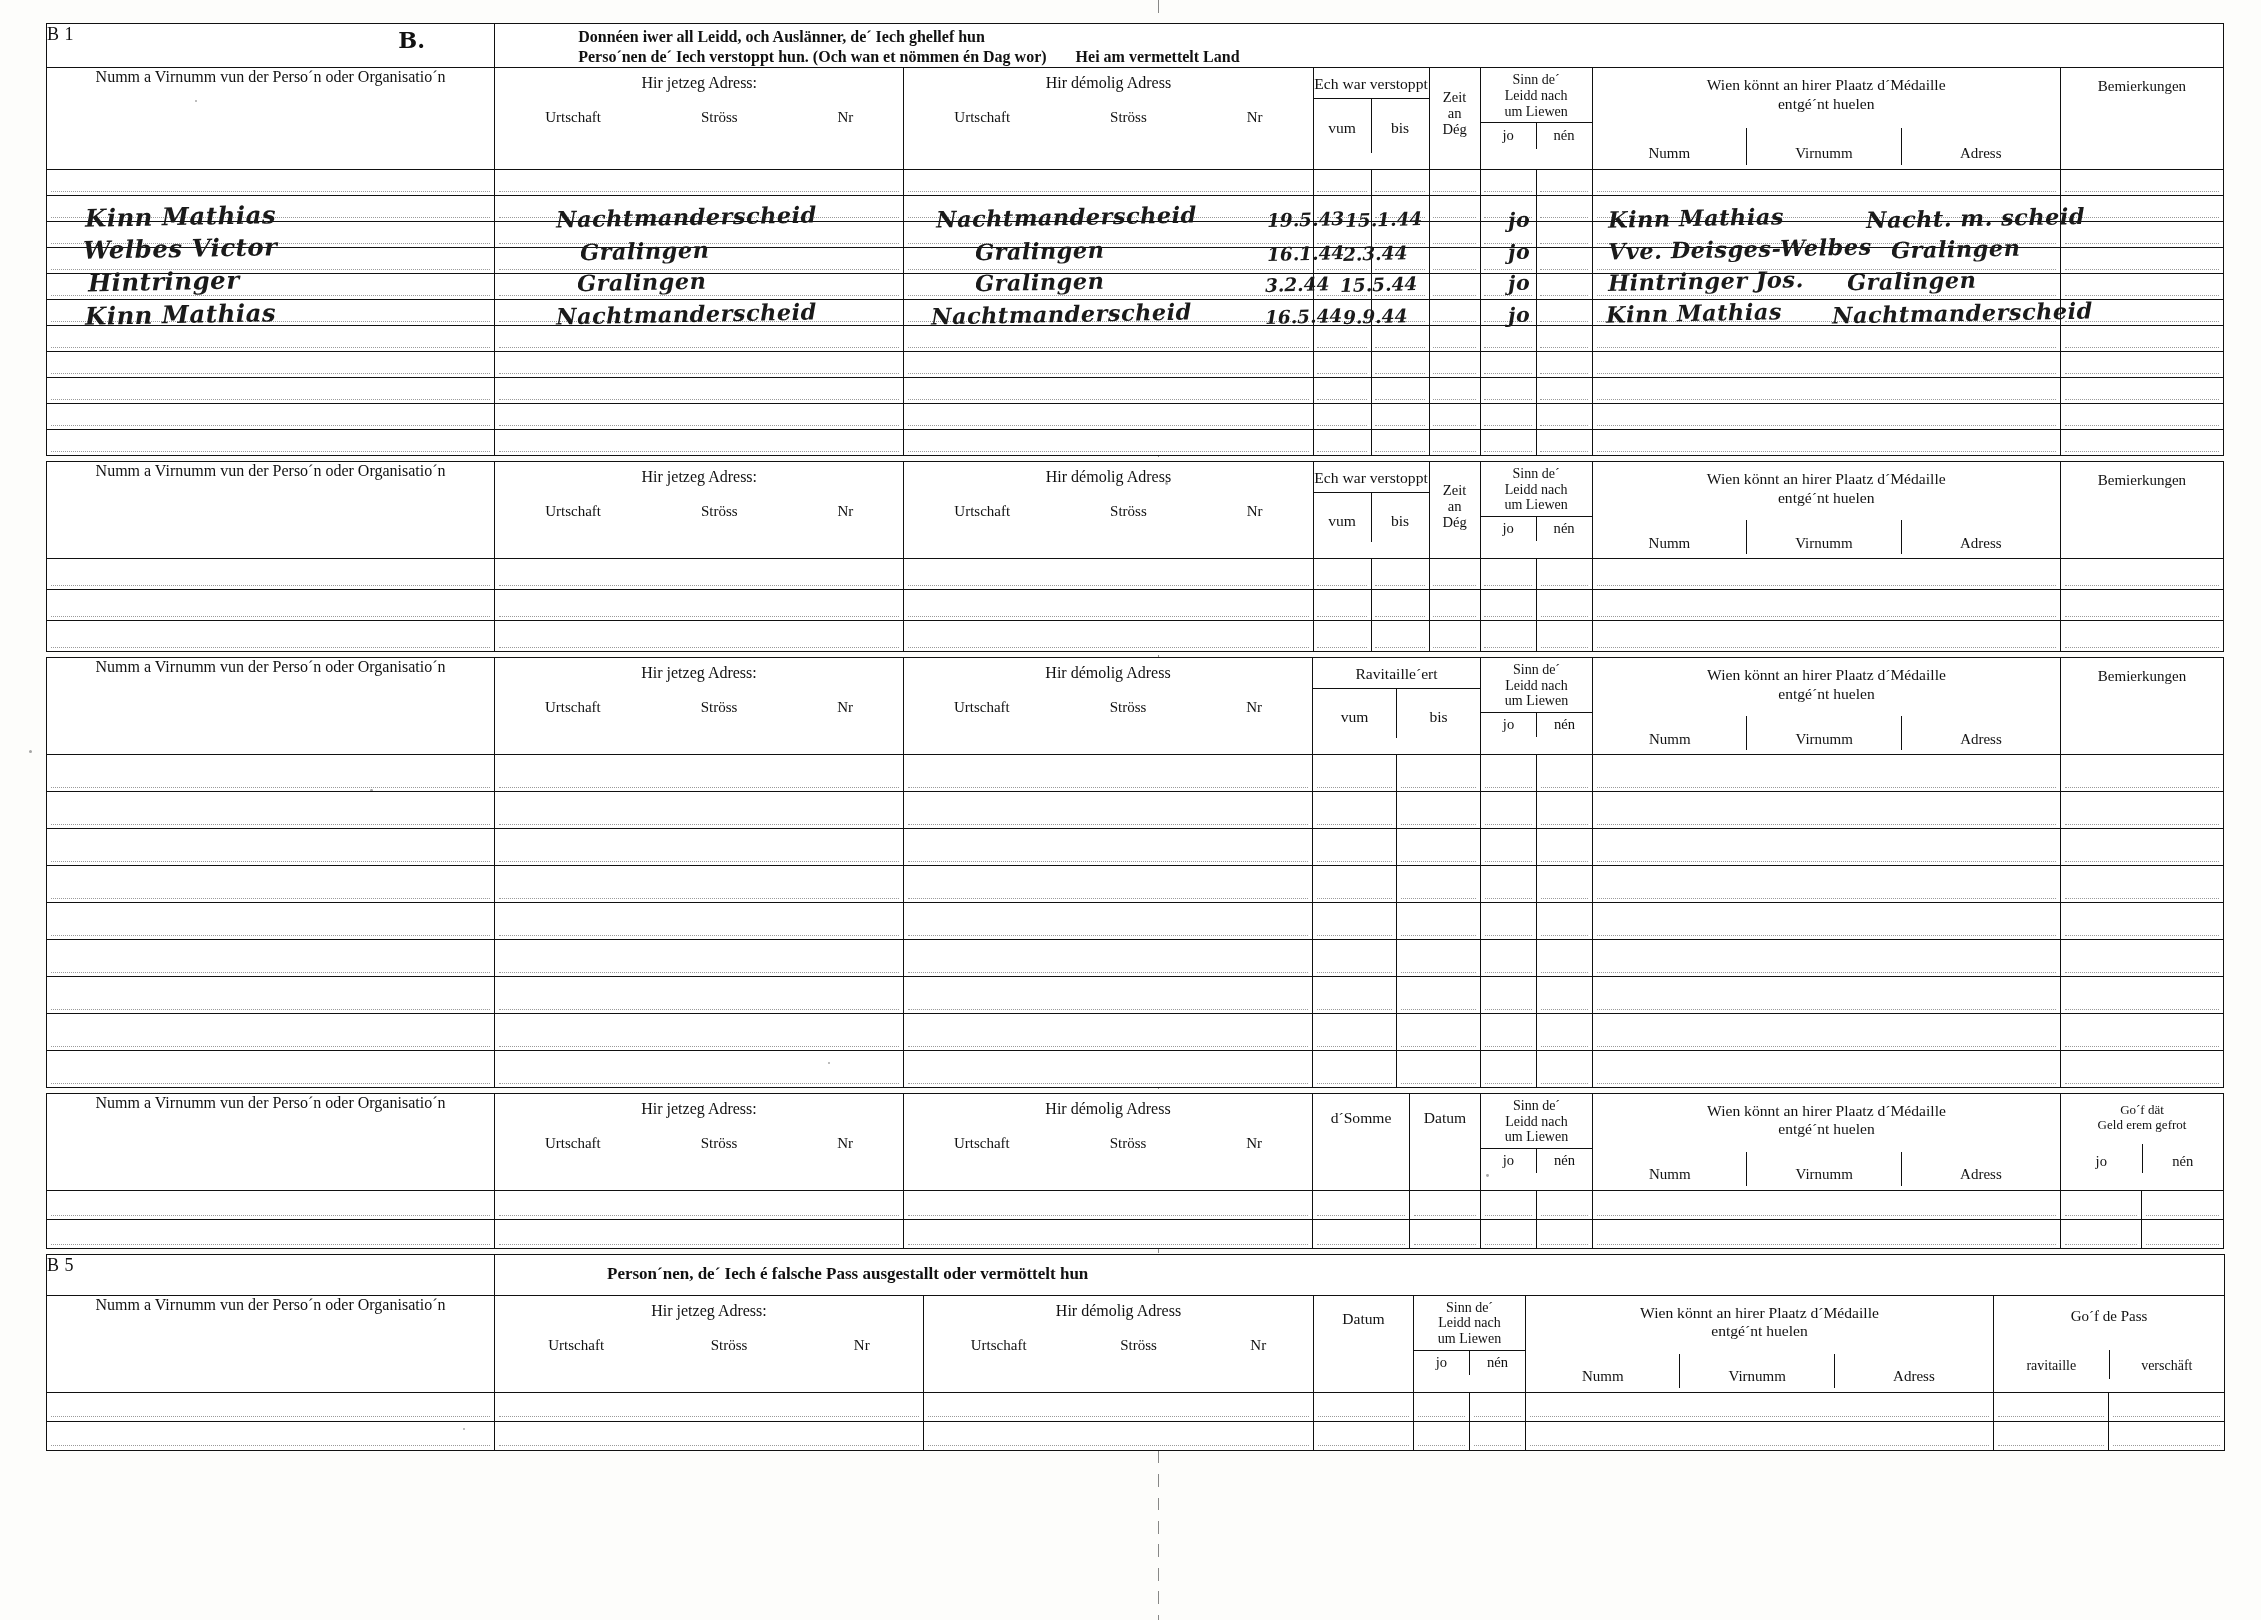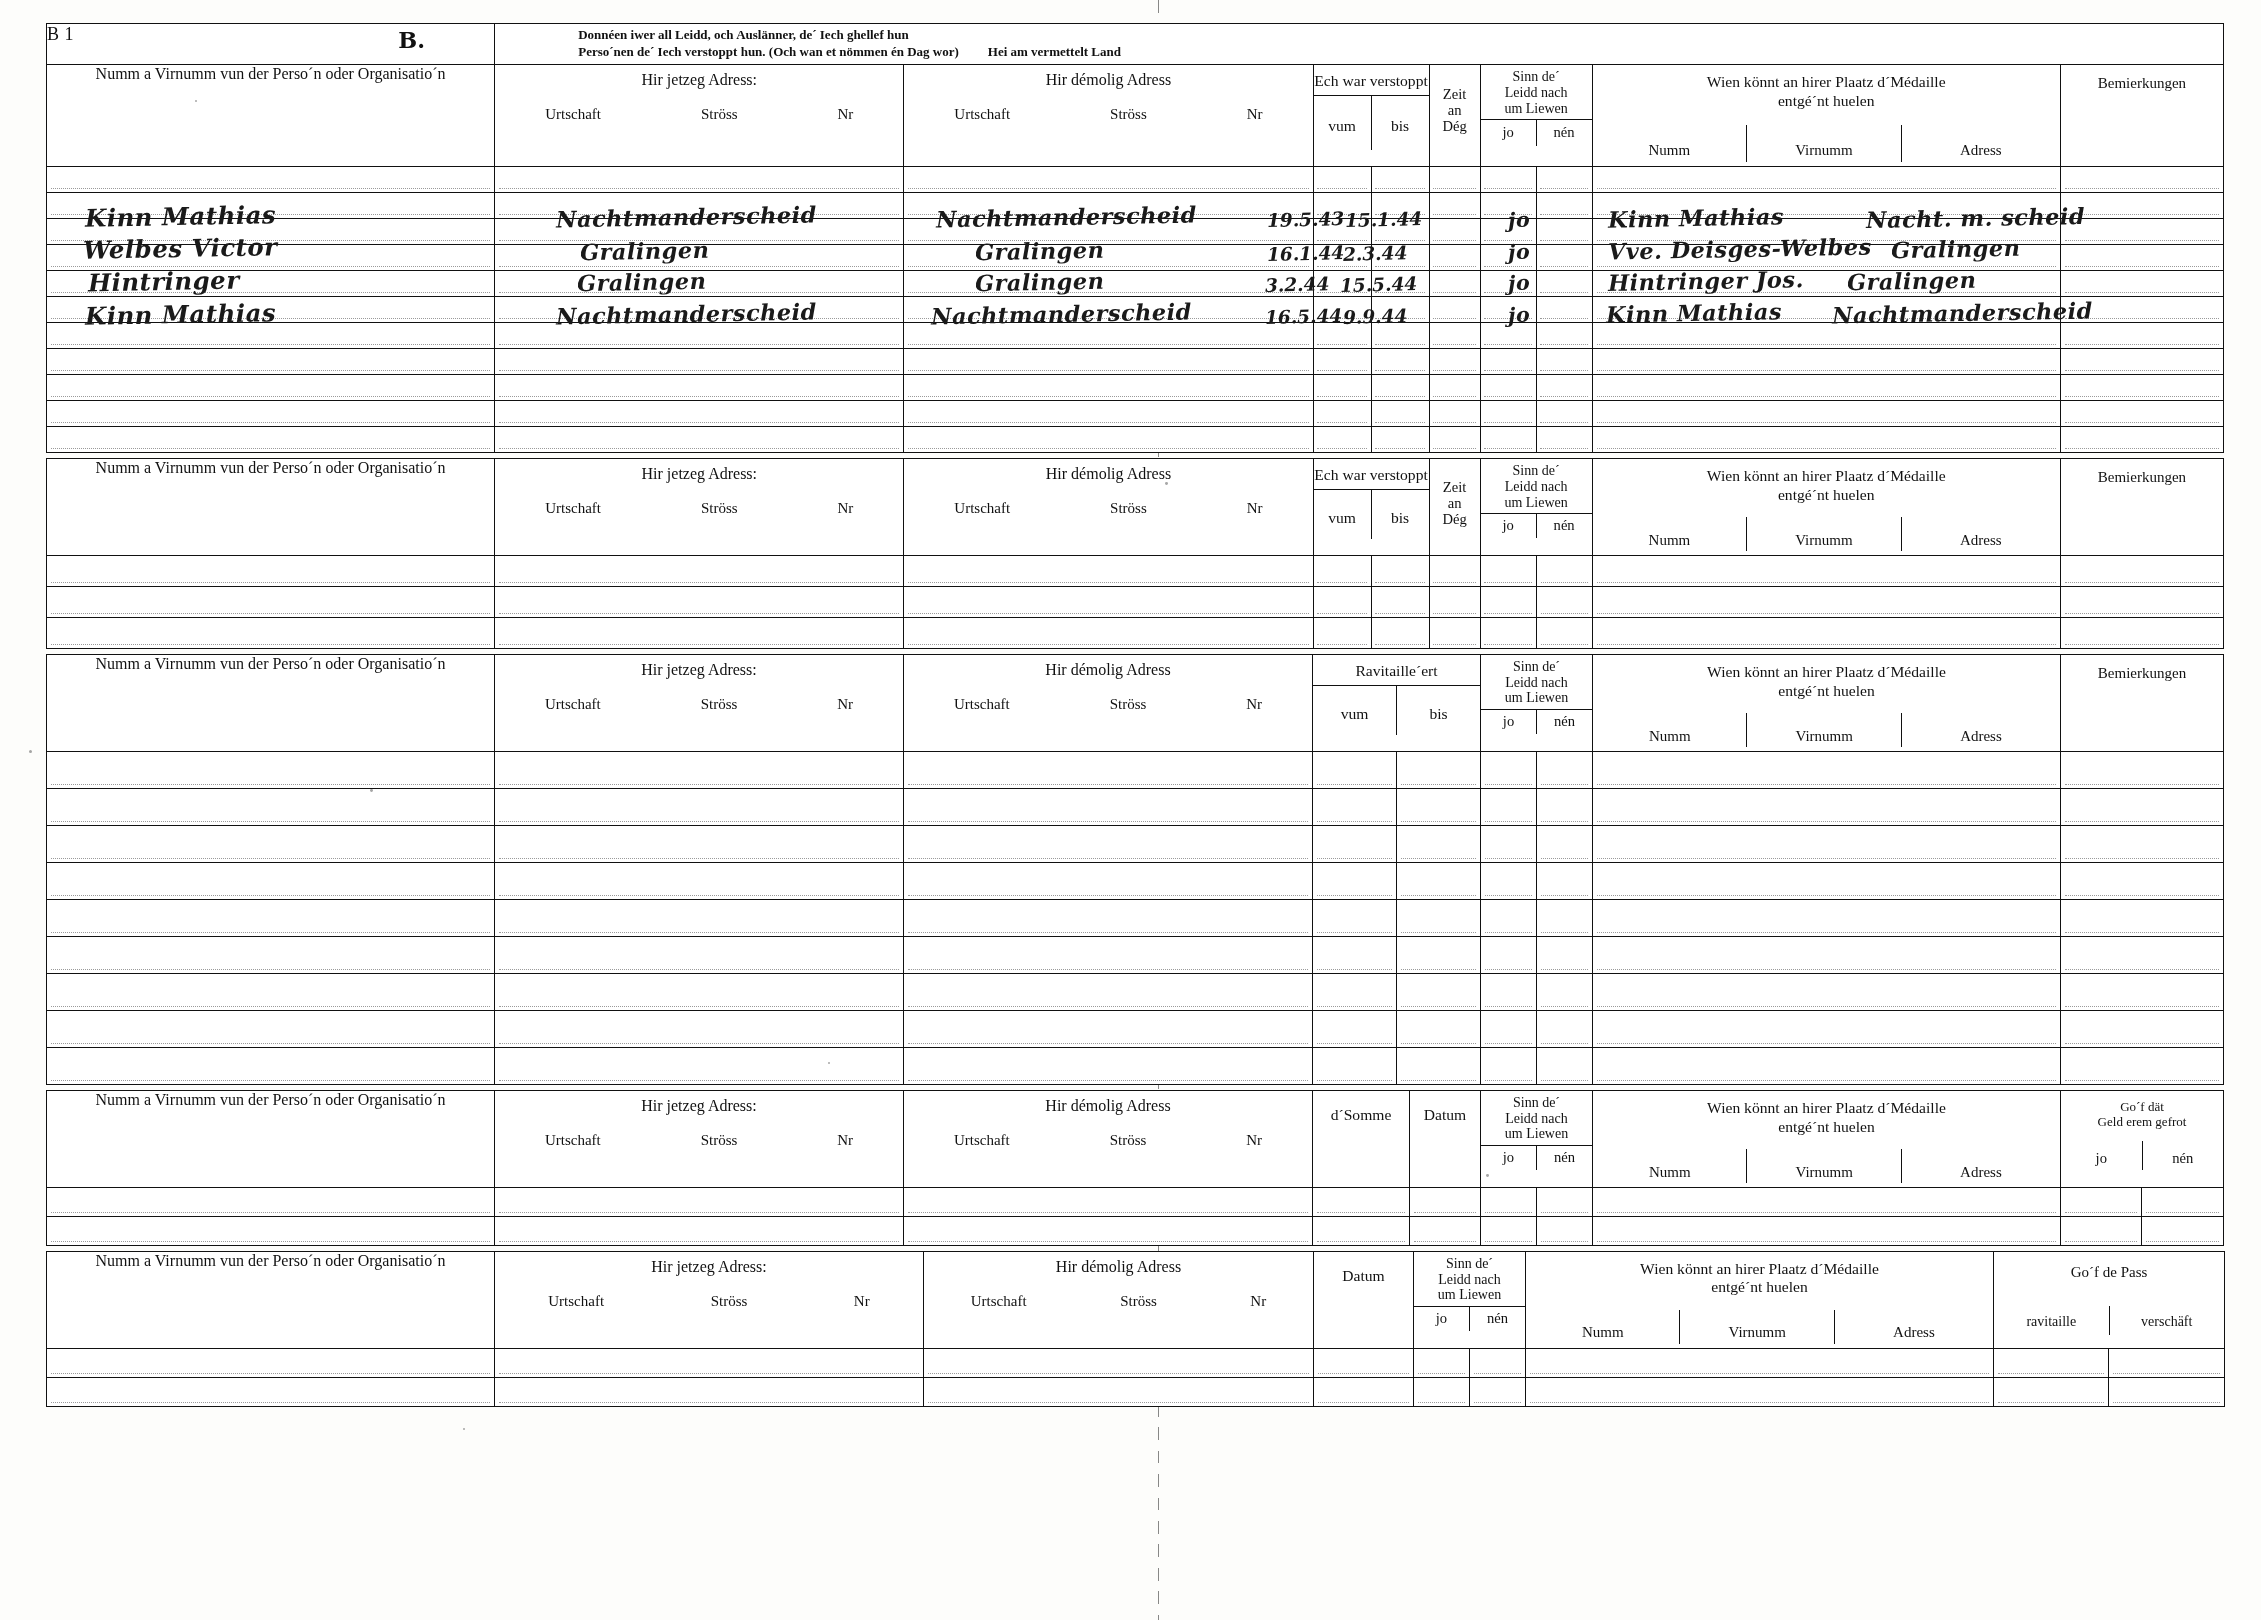--- a/index.html
+++ b/index.html
@@ -126,21 +126,21 @@
       <col style="width:56px">
       <col style="width:468px">
       <col style="width:163px">
     </colgroup>
 
     <tbody>
           <tr class="sec-band">
       <td class="sec-code">B 1</td>
       <td colspan="9" style="position:relative;">
         <div style="position:absolute;left:-132px;top:2.9px;width:97px;text-align:center;font-size:22.4px;font-weight:700;font-family:'DejaVu Serif',serif;">B.</div>
-        <div style="padding:2.9px 0 0 83px;font-size:13px;font-weight:700;line-height:1.25;">
+        <div style="padding:2.9px 0 0 83px;font-size:16px;font-weight:700;line-height:1.25;">
           <div>Donnéen iwer all Leidd, och Auslänner, de´ Iech ghellef hun</div>
           <div style="display:flex;gap:29px;">
             <span>Perso´nen de´ Iech verstoppt hun. (Och wan et nömmen én Dag wor)</span>
             <span>Hei am vermettelt Land</span>
           </div>
         </div>
       </td>
     </tr>
 
     <tr style="height:102px;">
@@ -1178,20 +1178,26 @@
           <col style="width:429px">
           <col style="width:390px">
       <col style="width:100px">
       <col style="width:56px">
           <col style="width:56px">
           <col style="width:468px">
       <col style="width:115px">
           <col style="width:116px">
     </colgroup>
     <tbody>
+          <tr class="sec-band">
+      <td class="sec-code">B 5</td>
+      <td colspan="8">
+        <div style="padding:8.8px 0 0 112px;font-size:17px;font-weight:700;">Person´nen, de´ Iech é falsche Pass ausgestallt oder  vermöttelt hun</div>
+      </td>
+    </tr>
 
     <tr style="height:97px;">
       <td class="left-label">Numm a Virnumm vun der Perso´n oder Organisatio´n</td>
       <td class="hdr-cell">
         <span class="hdr-main">Hir jetzeg Adress:</span>
         <div class="hdr-row2">
           <span>Urtschaft</span>
           <span>Ströss</span>
           <span>Nr</span>
         </div>

